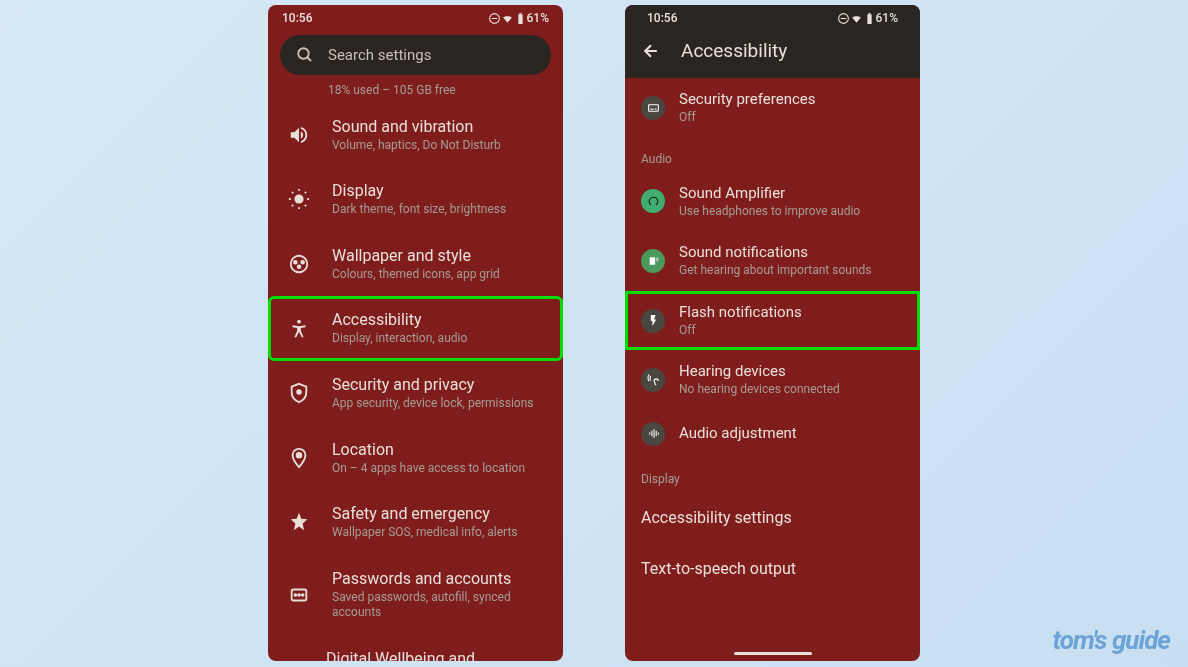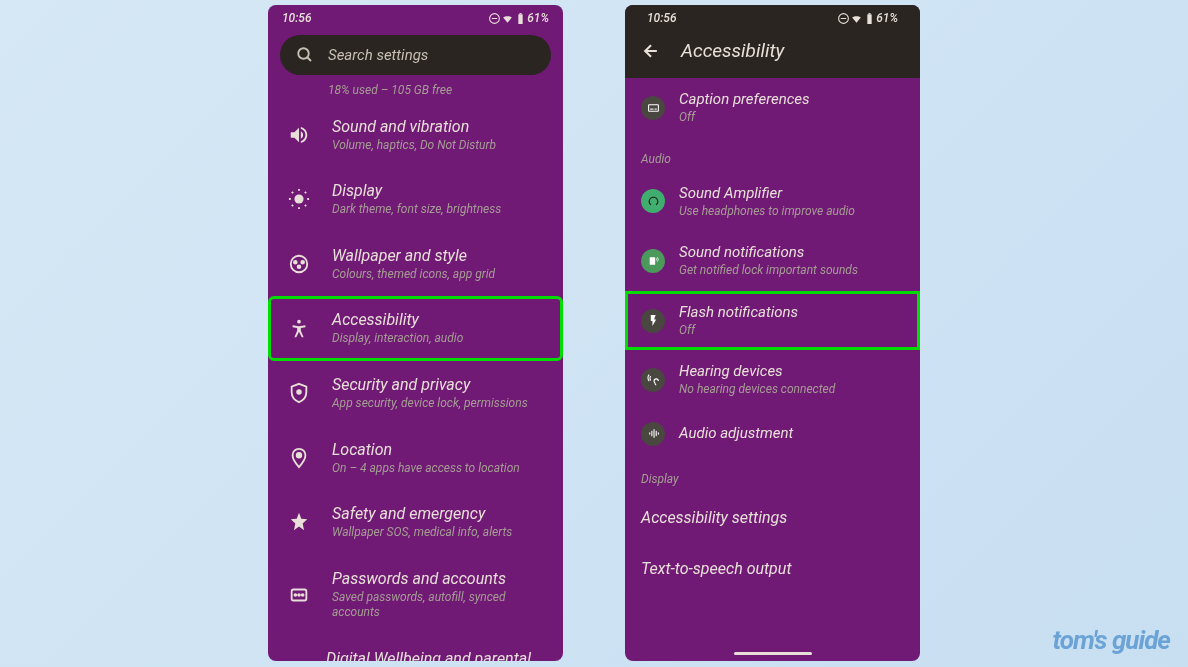--- a/index.html
+++ b/index.html
@@ -12,25 +12,24 @@
       height: 667px;
       background: linear-gradient(135deg, #d6e8f5 0%, #c8dff2 100%);
       font-family: 'Roboto', -apple-system, sans-serif;
       position: relative;
       overflow: hidden;
     }
     .phone {
       position: absolute;
       width: 295px;
       height: 656px;
-      background: #701a75;
+      background: #7f1d1d;
       border-radius: 8px;
       overflow: hidden;
       top: 5px;
-      font-style: italic;
     }
     .phone-left { left: 268px; }
     .phone-right { left: 625px; }
     .status-bar {
       display: flex;
       justify-content: space-between;
       align-items: center;
       padding: 6px 14px 4px;
       color: #e8e0d8;
       font-size: 12px;
@@ -378,21 +377,21 @@
   <div class="acc-list">
     <div class="acc-item">
       <div class="acc-icon-wrap gray">
         <svg class="acc-icon-inner white" viewBox="0 0 24 24" fill="currentColor">
             <rect x="3" y="7" width="18" height="12" rx="1" fill="none" stroke="currentColor" stroke-width="2"></rect>
             <rect x="6" y="14" width="6" height="2"></rect>
             <rect x="14" y="14" width="4" height="2"></rect>
           </svg>
       </div>
       <div class="acc-text">
-        <div class="acc-title">Caption preferences</div>
+        <div class="acc-title">Security preferences</div>
         <div class="acc-subtitle">Off</div>
       </div>
     </div>
 
     <div class="section-header">Audio</div>
 
 
     <div class="acc-item">
       <div class="acc-icon-wrap green">
         <svg class="acc-icon-inner" viewBox="0 0 24 24" fill="currentColor">
@@ -407,21 +406,21 @@
 
     <div class="acc-item">
       <div class="acc-icon-wrap green2">
         <svg class="acc-icon-inner white" viewBox="0 0 24 24" fill="currentColor">
             <rect x="5" y="6" width="10" height="14" rx="1"></rect>
             <path d="M17 8c1 1 1 3 0 4m2-6c2 2 2 6 0 8" stroke="currentColor" stroke-width="1.5" fill="none"></path>
           </svg>
       </div>
       <div class="acc-text">
         <div class="acc-title">Sound notifications</div>
-        <div class="acc-subtitle">Get notified lock important sounds</div>
+        <div class="acc-subtitle">Get hearing about important sounds</div>
       </div>
     </div>
 
     <div class="acc-item highlighted">
       <div class="acc-icon-wrap gray">
         <svg class="acc-icon-inner white" viewBox="0 0 24 24" fill="currentColor">
             <path d="M7 2v11h3v9l7-12h-4l3-8z"></path>
           </svg>
       </div>
       <div class="acc-text">

